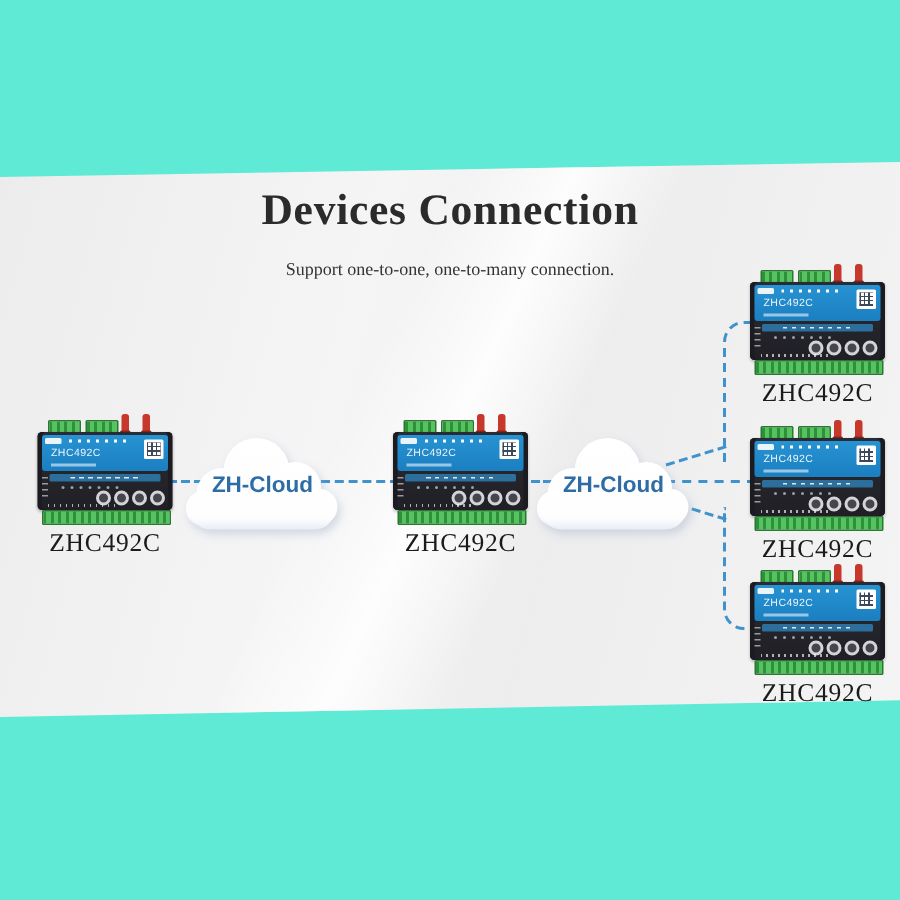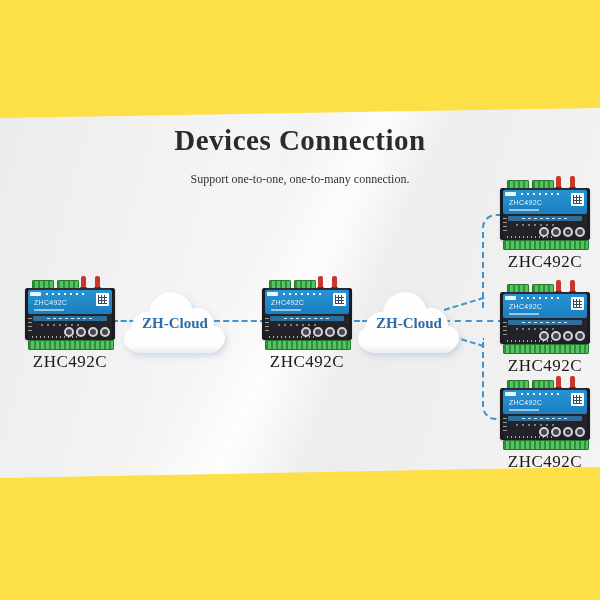--- a/index.html
+++ b/index.html
@@ -1,16 +1,16 @@
 <!DOCTYPE html>
 <html><head>
 <meta charset="utf-8">
 <style>
   html,body{margin:0;padding:0;background:#fff;}
-  .stage{position:relative;width:600px;height:600px;background:#fde047;overflow:hidden;
+  .stage{position:relative;width:600px;height:600px;background:#5eead4;overflow:hidden;
          font-family:"Liberation Serif", serif;}
 
   
   .bg-band{position:absolute;left:0;top:108px;width:600px;height:370px;
     background-image:
       linear-gradient(115deg, rgba(255,255,255,0) 40%, rgba(255,255,255,.85) 50%, rgba(255,255,255,0) 60%),
       linear-gradient(105deg,#ececed 0%,#f5f5f6 38%,#ededee 62%,#f4f4f5 100%);
     clip-path:polygon(0 10px,100% 0%,100% 97%,0 100%);}
 
   
@@ -33,21 +33,21 @@
   .ln-down-diag{left:444px;top:333px;width:42px;border-top:2px dashed #3f93cd;
       transform:rotate(17deg);transform-origin:left center;}
   .ln-down{left:482px;top:338px;width:24px;height:80px;
       border-left:2px dashed #3f93cd;border-bottom:2px dashed #3f93cd;border-bottom-left-radius:14px;}
 
   
   .cloud{position:absolute;width:114px;height:78px;z-index:2;}
   .cloud svg{position:absolute;left:0;top:0;filter:drop-shadow(2px 3px 3px rgba(150,165,190,.38));}
   .cloud-label{position:absolute;left:0;top:0;width:100%;height:100%;display:flex;
       align-items:center;justify-content:center;padding-top:3px;box-sizing:border-box;
-      font-family:Liberation Serif, serif;font-size:15px;font-weight:700;color:#2d6ca5;}
+      font-family:Liberation Sans, sans-serif;font-size:15px;font-weight:700;color:#2d6ca5;}
   .pos-cloud1{left:118px;top:283px;}
   .pos-cloud2{left:352px;top:283px;}
 
   
   .device{position:absolute;width:95px;height:74px;z-index:3;}
   .pos-dev-left{left:25px;top:276px;}
   .pos-dev-mid{left:262px;top:276px;}
   .pos-dev-r1{left:500px;top:176px;}
   .pos-dev-r2{left:500px;top:280px;}
   .pos-dev-r3{left:500px;top:376px;}

